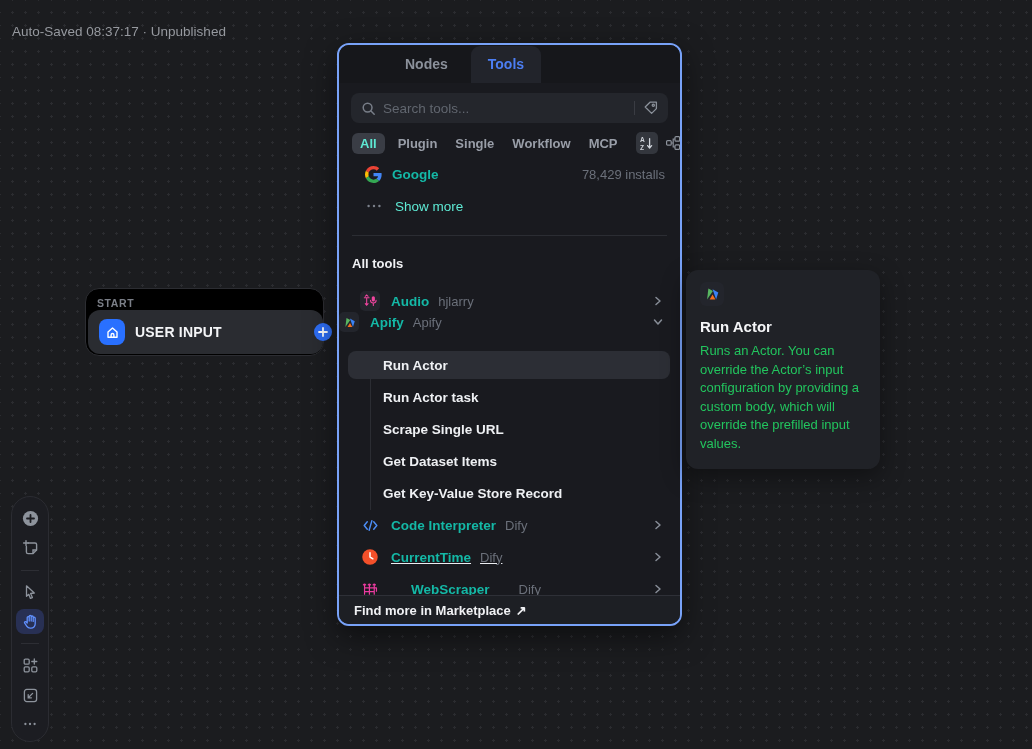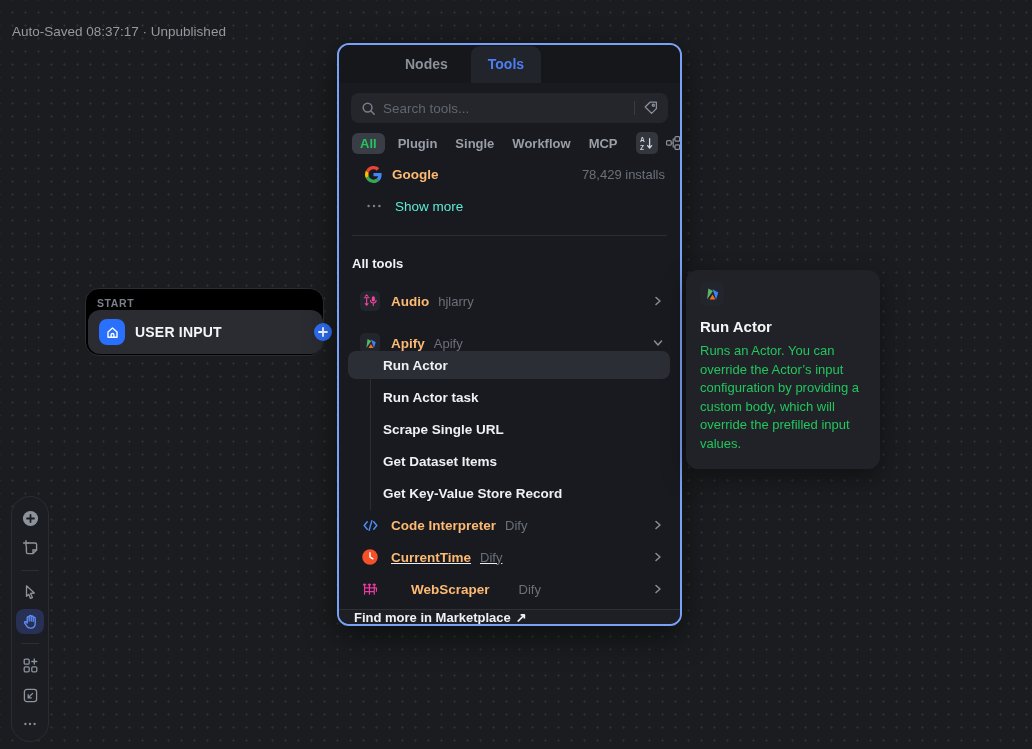--- a/index.html
+++ b/index.html
@@ -51,41 +51,41 @@
 
   .search-box { margin:10px 12px 0 12px; height:30px; background:#24262c; border-radius:8px;
     display:flex; align-items:center; padding:0 9px 0 10px; }
   .search-box input { flex:1; background:transparent; border:0; outline:none; color:#eceef2;
     font-size:13.5px; font-family:"Liberation Sans", sans-serif; margin-left:7px; }
   .search-box input::placeholder { color:#61666f; }
   .search-divider { width:1px; height:14px; background:#3a3c43; margin:0 8px; }
 
   .chips { margin-top:9px; padding:0 13px 0 13px; display:flex; align-items:center; }
   .chip { font-size:13px; font-weight:700; color:#999ea8; margin-right:18px; cursor:pointer; white-space:nowrap; }
-  .chip.active { background:#3a3d45; color:#22c55e; border-radius:6px; padding:3px 8px; margin-right:13px; }
+  .chip.active { background:#3a3d45; color:#5eead4; border-radius:6px; padding:3px 8px; margin-right:13px; }
   .chip-icons { margin-left:auto; display:flex; align-items:center; gap:4px; }
   .icon-btn { width:22px; height:22px; border-radius:5px; display:flex; align-items:center; justify-content:center; cursor:pointer; }
   .icon-btn.active { background:#33363d; }
 
   .row { position:absolute; left:0; right:0; display:flex; align-items:center; cursor:pointer; }
-  .row-name { font-size:13.5px; font-weight:700; color:#fdba74; }
+  .row-name { font-size:13.5px; font-weight:700; color:#14b8a6; }
   .row-author { font-size:13px; color:#6b707a; margin-left:9px; }
   .row-right { margin-left:auto; margin-right:15px; display:flex; align-items:center; }
   .installs { font-size:13px; color:#6b707a; }
   .show-more-label { font-size:13.5px; color:#5eead4; }
   .list-divider { position:absolute; left:13px; right:13px; top:190px; height:1px; background:#2b2d33; }
   .all-tools-label { position:absolute; left:13px; top:211px; font-size:13px; font-weight:700; color:#f0f1f4; }
 
   .guide-line { position:absolute; left:31px; top:307px; width:1px; height:158px; background:#2b2d33; }
   .child-highlight { position:absolute; left:9px; right:10px; top:306px; height:28px;
     background:#2c2e35; border-radius:8px; }
   .child-row { position:absolute; left:44px; right:14px; height:32px; display:flex; align-items:center;
     font-size:13.5px; font-weight:700; color:#eef0f3; cursor:pointer; }
 
-  .panel-footer { position:absolute; left:0; right:0; bottom:0; height:15px; background:#1d1f24;
+  .panel-footer { position:absolute; left:0; right:0; bottom:0; height:29px; background:#1d1f24;
     border-top:1px solid #2e3037; display:flex; align-items:center; padding-left:15px; z-index:3; cursor:pointer; }
   .footer-label { font-size:13px; font-weight:700; color:#f0f1f4; }
   .footer-arrow { font-size:13px; font-weight:700; color:#f0f1f4; margin-left:5px; }
 
   .tool-icon { width:20px; height:20px; border-radius:5px; flex:0 0 auto; display:flex;
     align-items:center; justify-content:center; }
   .dark-badge { background:#23252c; }
 
   
   .tooltip { position:absolute; left:686px; top:270px; width:194px; background:#202227;
@@ -246,21 +246,21 @@
     </div>
     <span class="row-name" style="margin-left:11px;">Audio</span>
     <span class="row-author">hjlarry</span>
     <div class="row-right">
         <svg width="14" height="14" viewBox="0 0 14 14" fill="none" stroke="#878d97" stroke-width="1.5" stroke-linecap="round" stroke-linejoin="round">
           <path d="M5 3.5 L9 7 L5 10.5"></path>
         </svg>
       </div>
   </div>
 
-  <div class="row" style="top:283px; height:30px; padding-left:21px;">
+  <div class="row" style="top:262px; height:30px; ">
     <div class="tool-icon dark-badge">
       <svg width="15" height="15" viewBox="0 0 20 20">
           <polygon points="4.5,16 6,4 11,6.6" fill="#58b661"></polygon>
           <polygon points="10.6,4.8 17,8.2 14.6,16" fill="#3b82f6"></polygon>
           <polygon points="7.4,16 13.8,16 10.6,10.6" fill="#f5701f"></polygon>
         </svg>
     </div>
     <span class="row-name" style="margin-left:11px;">Apify</span>
     <span class="row-author">Apify</span>
     <div class="row-right">

